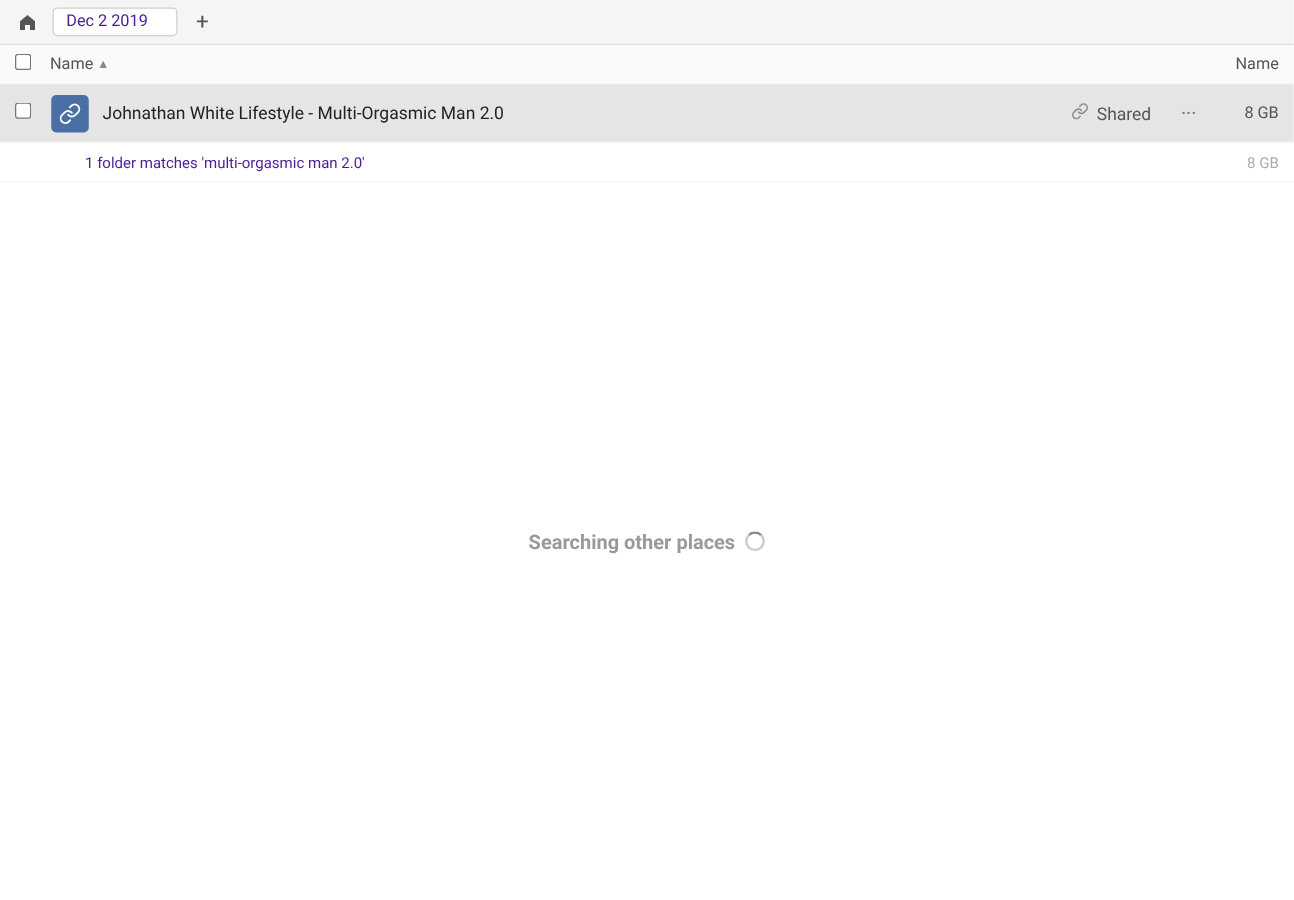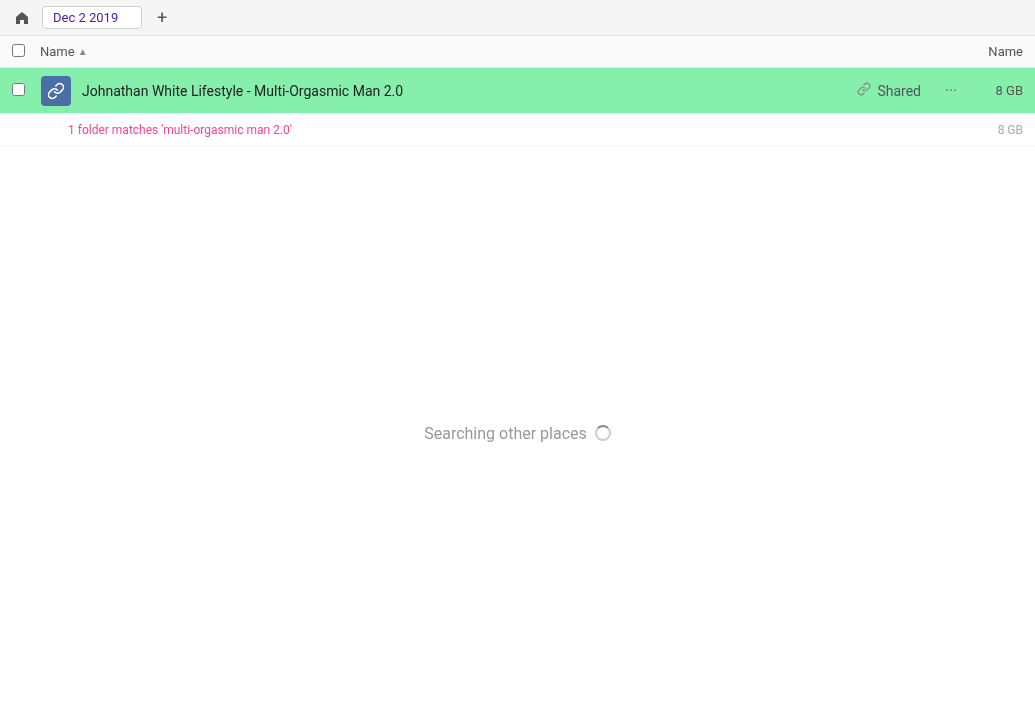--- a/index.html
+++ b/index.html
@@ -96,21 +96,21 @@
       min-width: 60px;
     }
 
     
     .file-row {
       display: flex;
       align-items: center;
       height: 46px;
       padding: 0 12px;
       border-bottom: 1px solid #f0f0f0;
-      background: #86efac;
+      background: #e5e5e5;
     }
 
     .file-row-checkbox {
       width: 20px;
       margin-right: 8px;
     }
 
     .file-icon {
       width: 32px;
       height: 32px;
@@ -181,38 +181,39 @@
       display: flex;
       align-items: center;
       height: 32px;
       padding: 0 12px 0 68px;
       border-bottom: 1px solid #f5f5f5;
     }
 
     .summary-text {
       flex: 1;
       font-size: 12px;
-      color: #ec4899;
+      color: #4c1d95;
     }
 
     .summary-size {
       font-size: 12px;
       color: #aaa;
       min-width: 50px;
       text-align: right;
     }
 
     
     .content-area {
       flex: 1;
       display: flex;
       flex-direction: column;
       align-items: center;
       justify-content: center;
       height: calc(720px - 36px - 32px - 46px - 32px);
+      font-weight: bold;
     }
 
     .searching-text {
       font-size: 16px;
       color: #999;
       display: flex;
       align-items: center;
       gap: 8px;
     }
 

